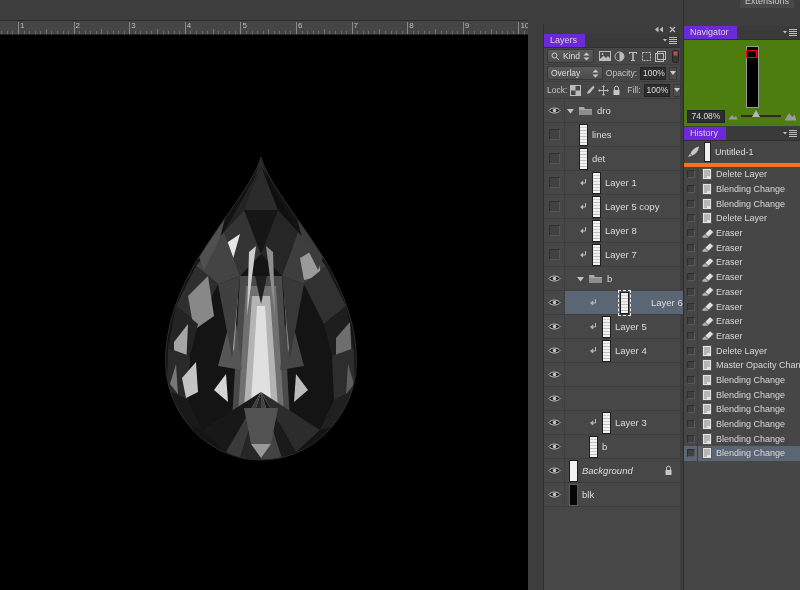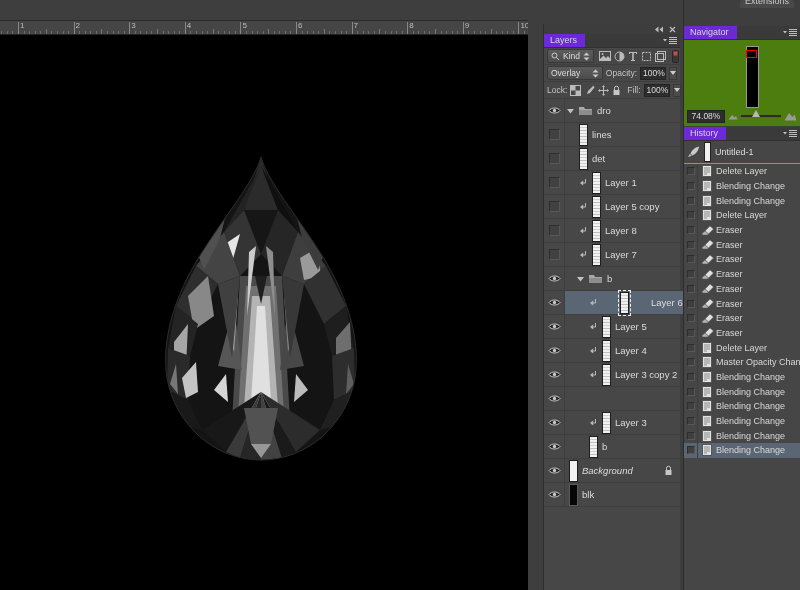--- a/index.html
+++ b/index.html
@@ -90,21 +90,21 @@
   .nav-zoom{background:#2d2d2d;border:1px solid #232323;font-size:8.5px;color:#ddd;
     height:11px;line-height:11px;padding:0 2px;width:32px;white-space:nowrap;}
   .slider-track{flex:1;height:2px;background:#2b2b2b;border-bottom:1px solid #5c5c5c;
     position:relative;}
   .slider-thumb{position:absolute;left:28%;top:-5px;width:0;height:0;
     border-left:4px solid transparent;border-right:4px solid transparent;
     border-bottom:7px solid #b8b8b8;}
   .hist-panel{position:absolute;top:127px;left:0;width:116px;height:463px;}
   .hist-body{background:#464646;height:450px;overflow:hidden;}
   .snapshot-row{height:22px;display:flex;align-items:center;gap:4px;padding-left:3px;
-    border-bottom:1px solid #f97316;}
+    border-bottom:4px solid #f97316;}
   .snap-thumb{width:5px;height:18px;background:#f1f1f1;border:1px solid #222;flex:none;}
   .snap-name{font-size:9px;color:#dcdcdc;white-space:nowrap;}
   .hist-row{height:14.7px;display:flex;align-items:center;box-sizing:border-box;}
   .hist-row.selected{background:var(--sel);}
   .hist-well-cell{width:13px;flex:none;align-self:stretch;display:flex;
     align-items:center;justify-content:center;border-right:1px solid #3e3e3e;}
   .hist-well{width:8px;height:8px;background:#3f3f3f;
     border-top:1px solid #2d2d2d;border-left:1px solid #2d2d2d;
     border-bottom:1px solid #575757;border-right:1px solid #575757;
     box-sizing:border-box;}
@@ -621,30 +621,20 @@
           </div>
           <div class="lrow">
             <div class="eye-cell">
               <span class="icon">
                 <svg width="13" height="9" viewBox="0 0 13 9">
                   <path d="M1 4.5 C3 1.2 10 1.2 12 4.5 C10 7.8 3 7.8 1 4.5 Z" fill="#262626" stroke="#c6c6c6"></path>
                   <circle cx="6.5" cy="4.5" r="1.7" fill="#c6c6c6"></circle>
                 </svg>
               </span>
             </div>
-            <div class="lrow-content" style="padding-left: 24px;">
-              <span class="icon">
-                <svg width="9" height="8" viewBox="0 0 9 8">
-                  <path d="M6.5 0 V4 H3.5" fill="none" stroke="#b9b9b9"></path>
-                  <path d="M4.2 1.5 L1 4 L4.2 6.5 Z" fill="#b9b9b9"></path>
-                </svg>
-              </span>
-              <span class="thumb strip"></span>
-              <span class="layer-name">Layer 3 copy 2</span>
-            </div>
           </div>
           <div class="lrow">
             <div class="eye-cell">
               <span class="icon">
                 <svg width="13" height="9" viewBox="0 0 13 9">
                   <path d="M1 4.5 C3 1.2 10 1.2 12 4.5 C10 7.8 3 7.8 1 4.5 Z" fill="#262626" stroke="#c6c6c6"></path>
                   <circle cx="6.5" cy="4.5" r="1.7" fill="#c6c6c6"></circle>
                 </svg>
               </span>
             </div>

